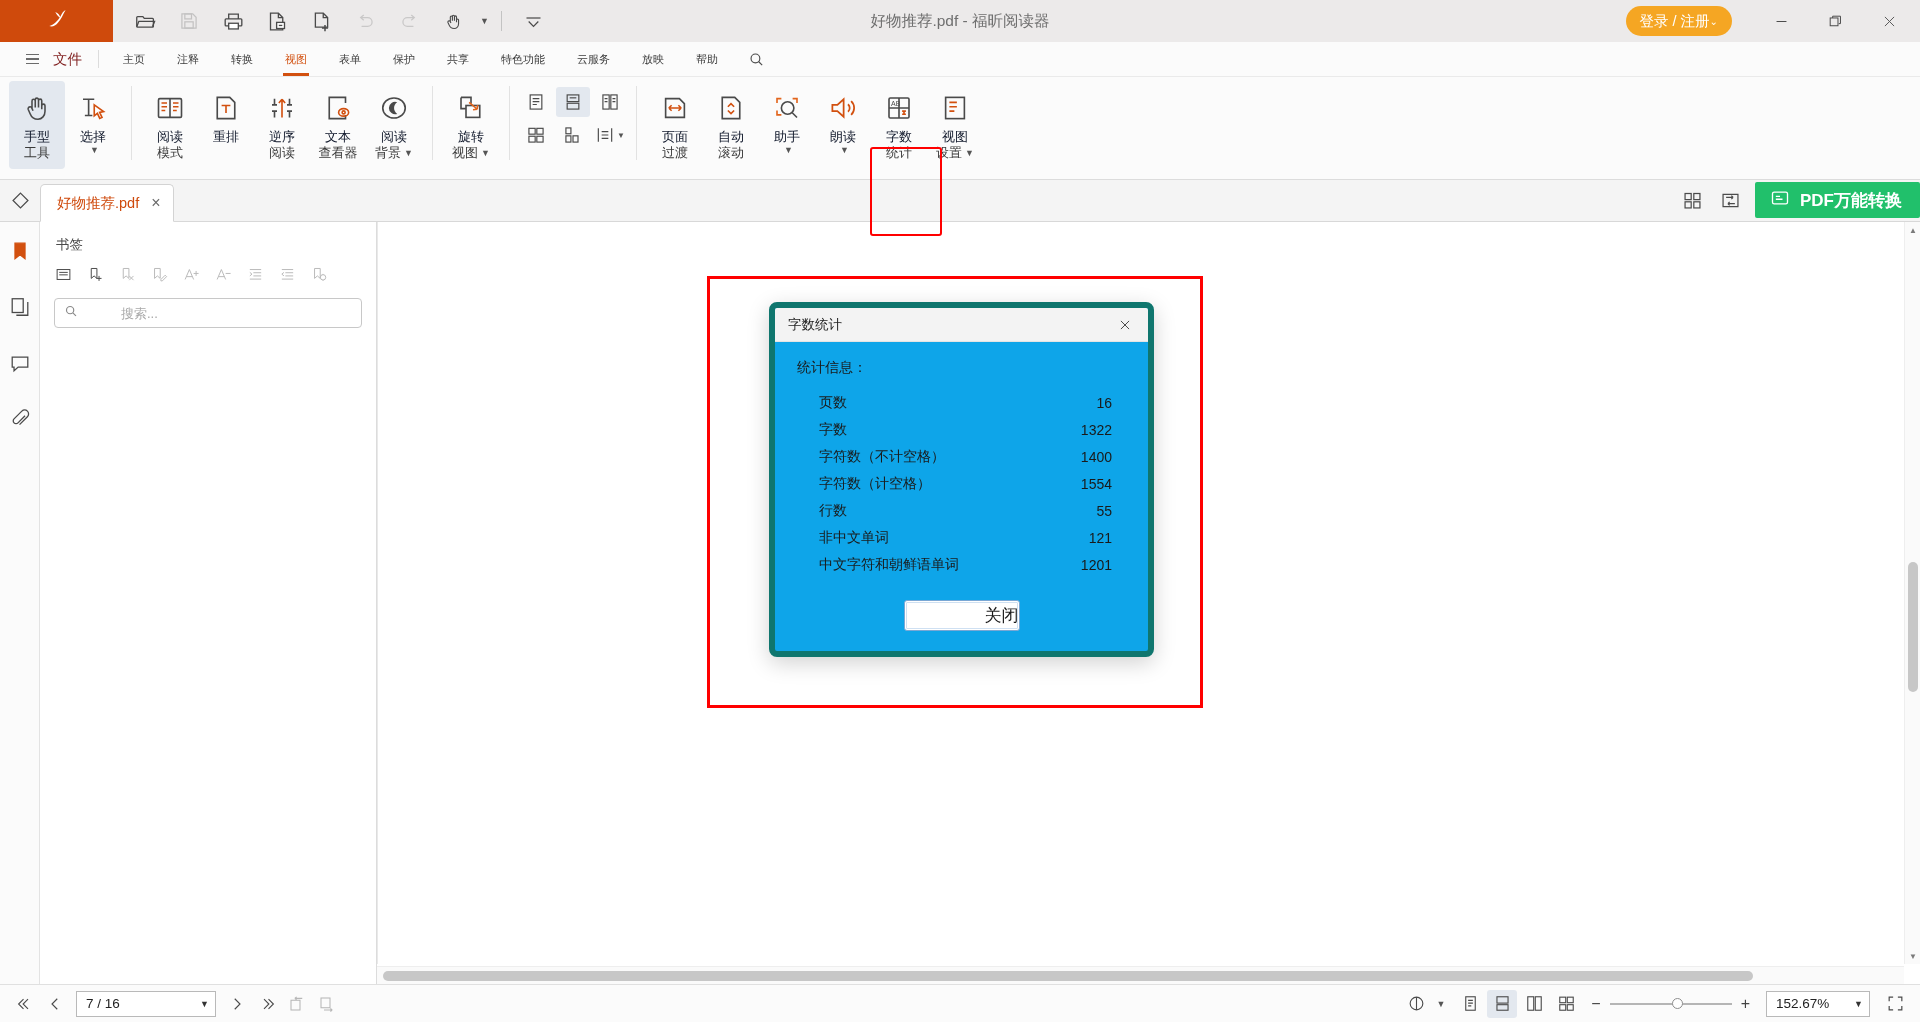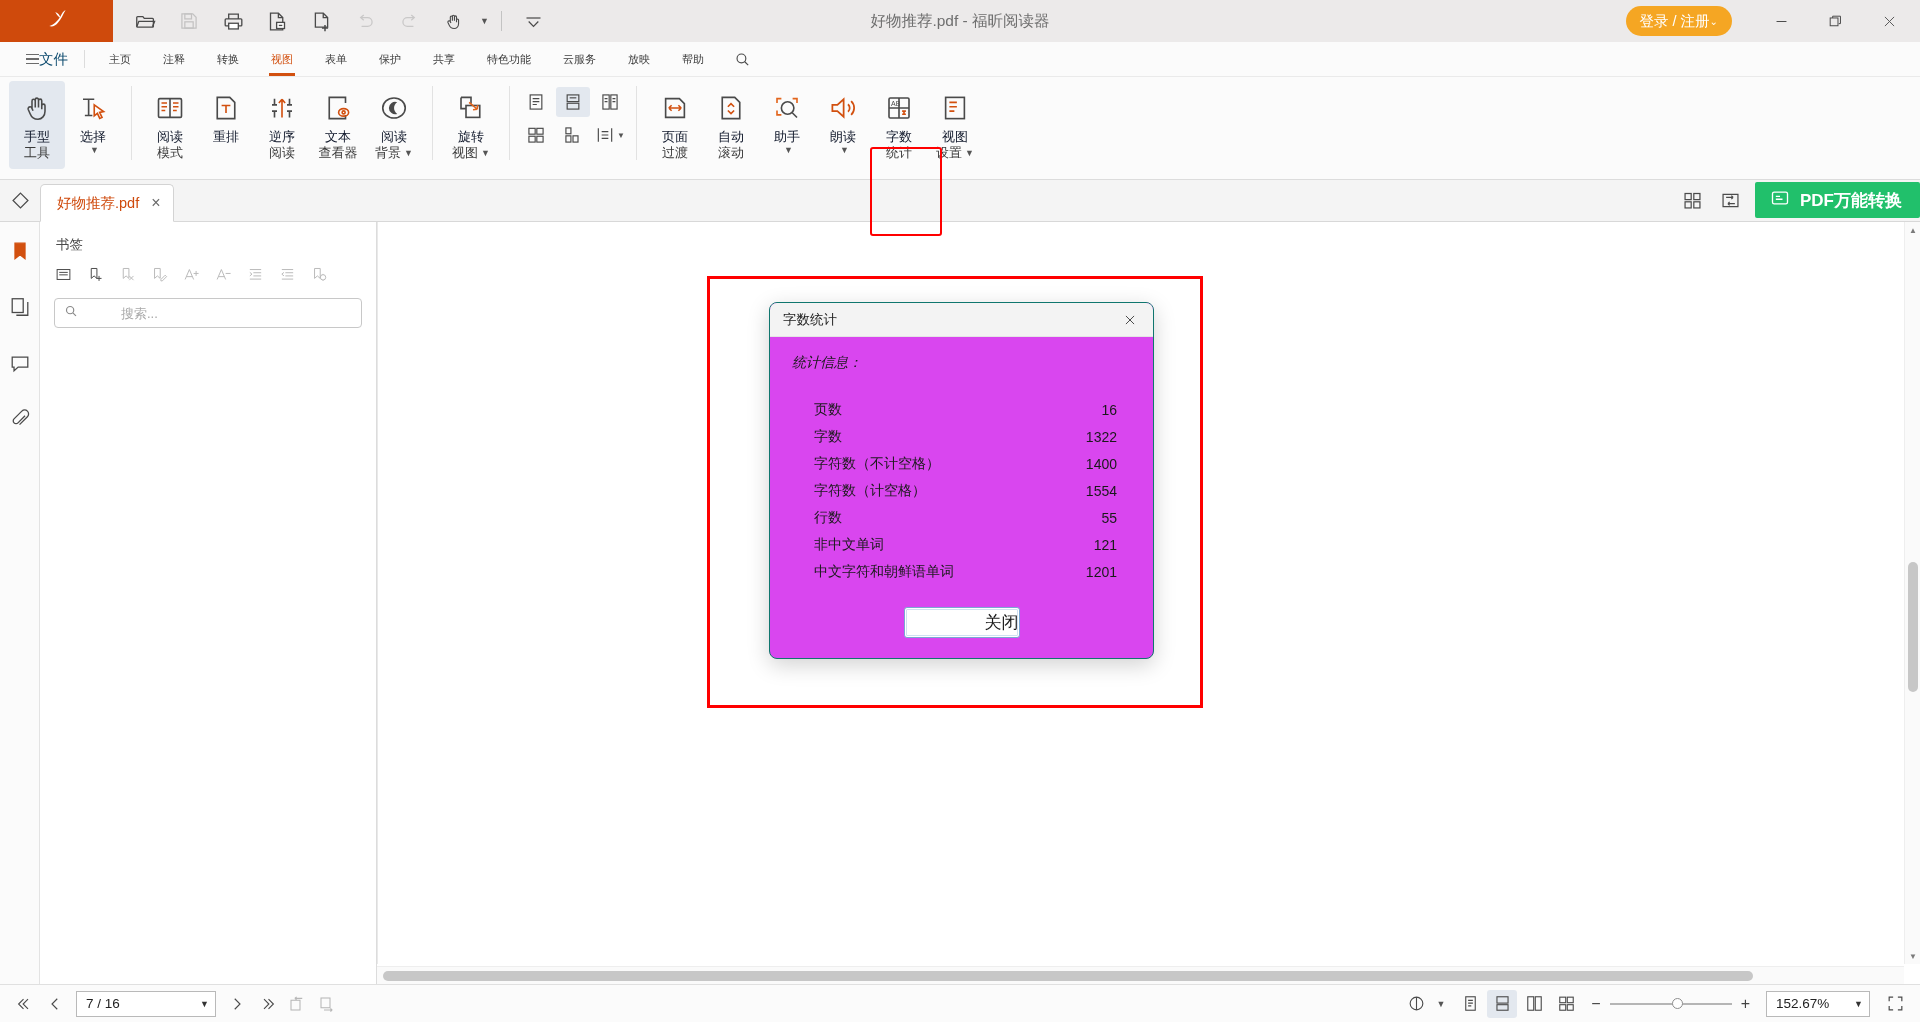--- a/index.html
+++ b/index.html
@@ -43,21 +43,21 @@
   .wbtn{
     width:54px; height:42px; display:flex; align-items:center; justify-content:center;
     cursor:pointer; color:#5a5a5a;
   }
 
   
   .menubar{
     height:35px; flex:0 0 35px; background:#fbfbfb; display:flex; align-items:stretch;
     padding-left:14px; border-bottom:1px solid #eaeaea;
   }
-  .menu-file{ display:flex; align-items:center; gap:0; padding:0 12px; font-size:14.5px; color:#0c4a6e; cursor:pointer;}
+  .menu-file{ display:flex; align-items:center; gap:14px; padding:0 12px; font-size:14.5px; color:#7f1d1d; cursor:pointer;}
   .hamb{ display:inline-flex; flex-direction:column; gap:3px; }
   .hamb i{ display:block; width:13px; height:1.6px; background:#6b6b6b; }
   .menu-div{ width:1px; background:#dcdcdc; margin:8px 8px 8px 4px;}
   .menu-item{
     display:flex; align-items:center; padding:0 16px; font-size:11px; color:#3d3d3d;
     cursor:pointer; position:relative;
   }
   .menu-item.active{ color:#d2500f; }
   .menu-item.active::after{
     content:""; position:absolute; left:14px; right:14px; bottom:0; height:3px; background:#d2500f;
@@ -166,34 +166,34 @@
     position:absolute; right:0; top:0; bottom:20px; width:16px; background:#fafafa;
     border-left:1px solid #eee;
   }
   .vscroll .thumb{ position:absolute; left:3px; width:10px; border-radius:5px; background:#c7c7c7; }
   .vs-arrow{ position:absolute; left:0; width:16px; height:16px; display:flex; align-items:center; justify-content:center; color:#7a7a7a; font-size:8px;}
   .hscroll{
     position:absolute; left:0; right:16px; bottom:0; height:18px; background:#fafafa; border-top:1px solid #eee;
   }
   .hscroll .thumb{ position:absolute; top:4px; height:10px; border-radius:5px; background:#c7c7c7; }
   .modal{
-    position:absolute; background:#d946ef; border:1px solid #0f766e; border-radius:8px;
+    position:absolute; background:#0ea5e9; border:6px solid #0f766e; border-radius:8px;
     box-shadow:0 6px 22px rgba(0,0,0,.18); overflow:hidden; z-index:30;
   }
   .modal-head{
     height:34px; background:#f3f3f3; border-bottom:1px solid #e4e4e4; display:flex;
     align-items:center; padding:0 6px 0 13px;
   }
   .modal-title{ font-size:13.5px; color:#222; }
   .modal-x{
     margin-left:auto; width:34px; height:30px; display:flex; align-items:center; justify-content:center;
     cursor:pointer; color:#333; font-size:16px; border-radius:3px;
   }
   .modal-body{ padding:17px 22px 0 22px; }
-  .stat-head{ font-size:14px; color:#1a1a1a; margin-bottom:24px;font-style:italic; }
+  .stat-head{ font-size:14px; color:#1a1a1a; margin-bottom:12px; }
   .stat-row{
     display:flex; align-items:center; justify-content:space-between;
     font-size:14px; color:#1a1a1a; padding:4.5px 0 4.5px 22px; padding-right:14px;
   }
   .stat-val{ font-variant-numeric:tabular-nums; }
   .modal-foot{ display:flex; justify-content:center; padding:22px 0 20px 0; }
   .btn-close{
     min-width:116px; height:31px; background:#fff; border:1px solid #7aa7d4;
     border-radius:3px; font-size:17px; color:#1a1a1a; cursor:pointer;
     font-family:inherit; outline:1px solid #cfe0f2; outline-offset:-3px;text-align:right;

